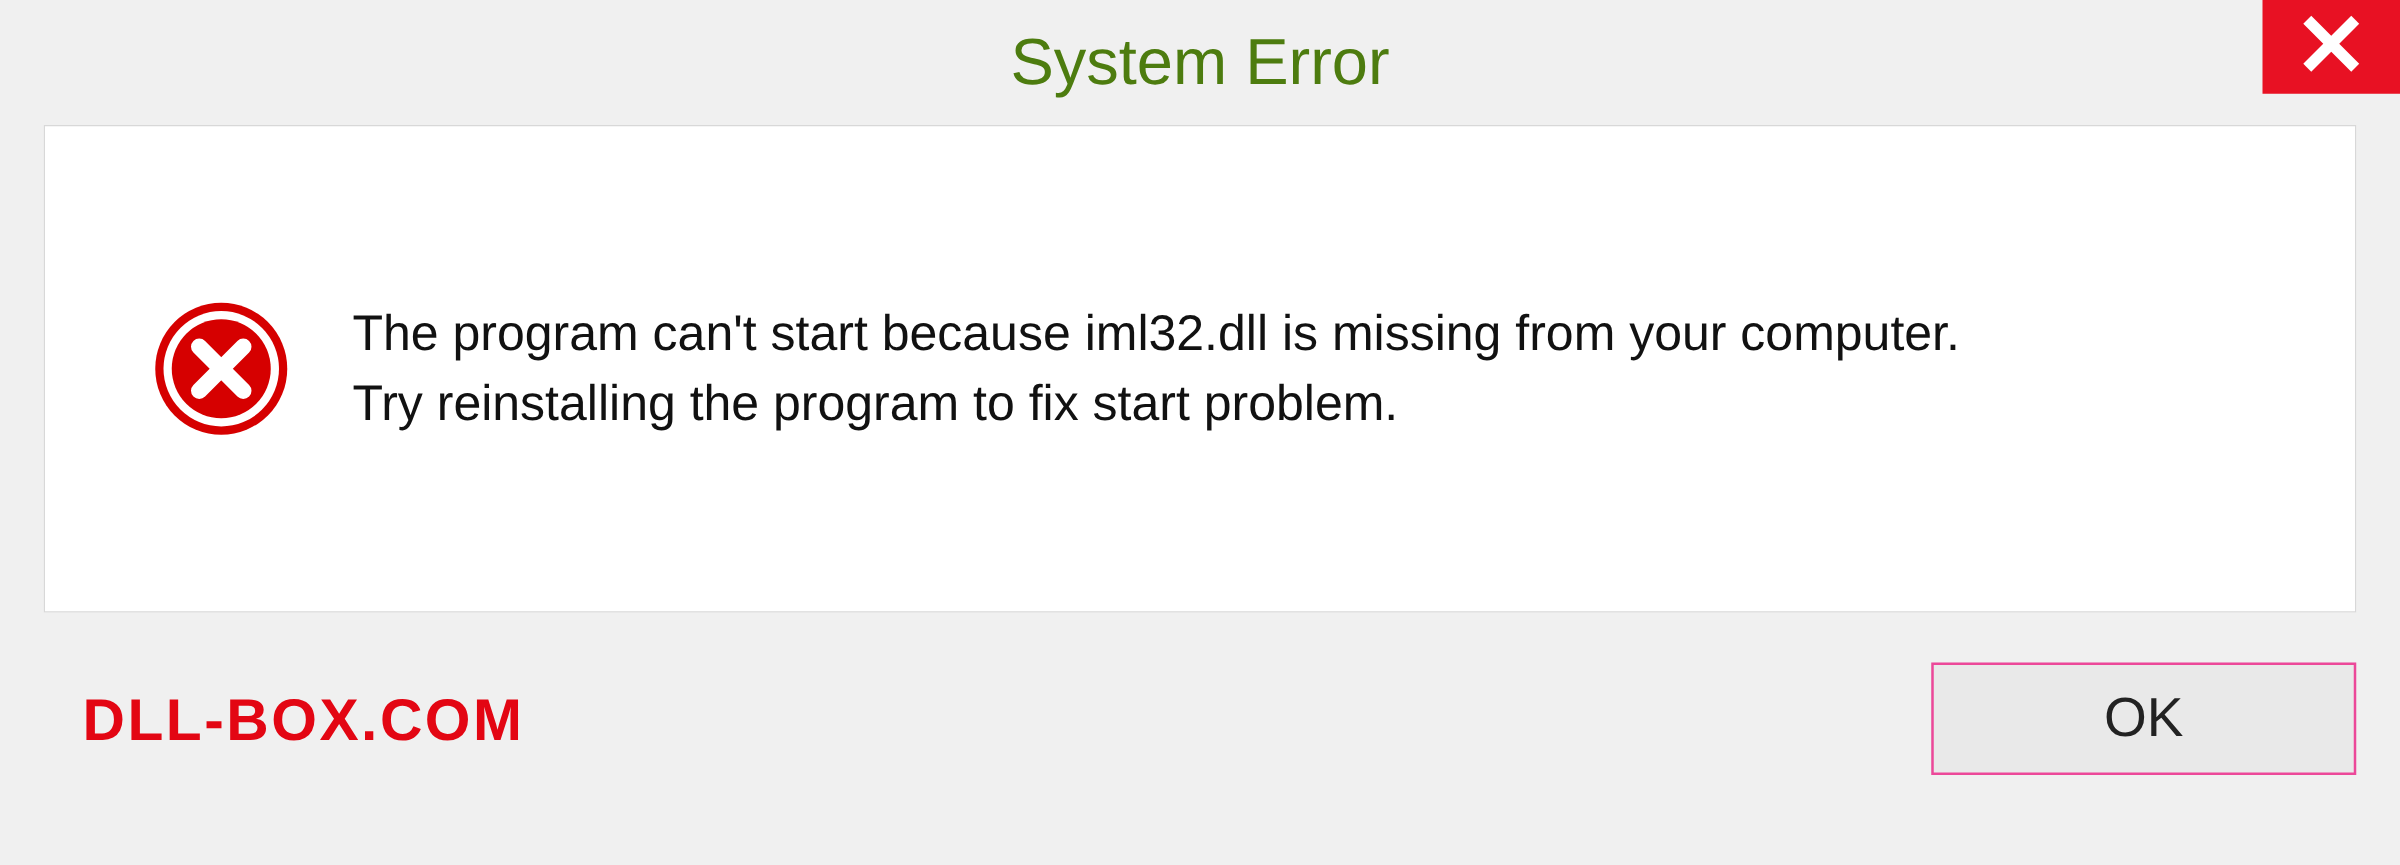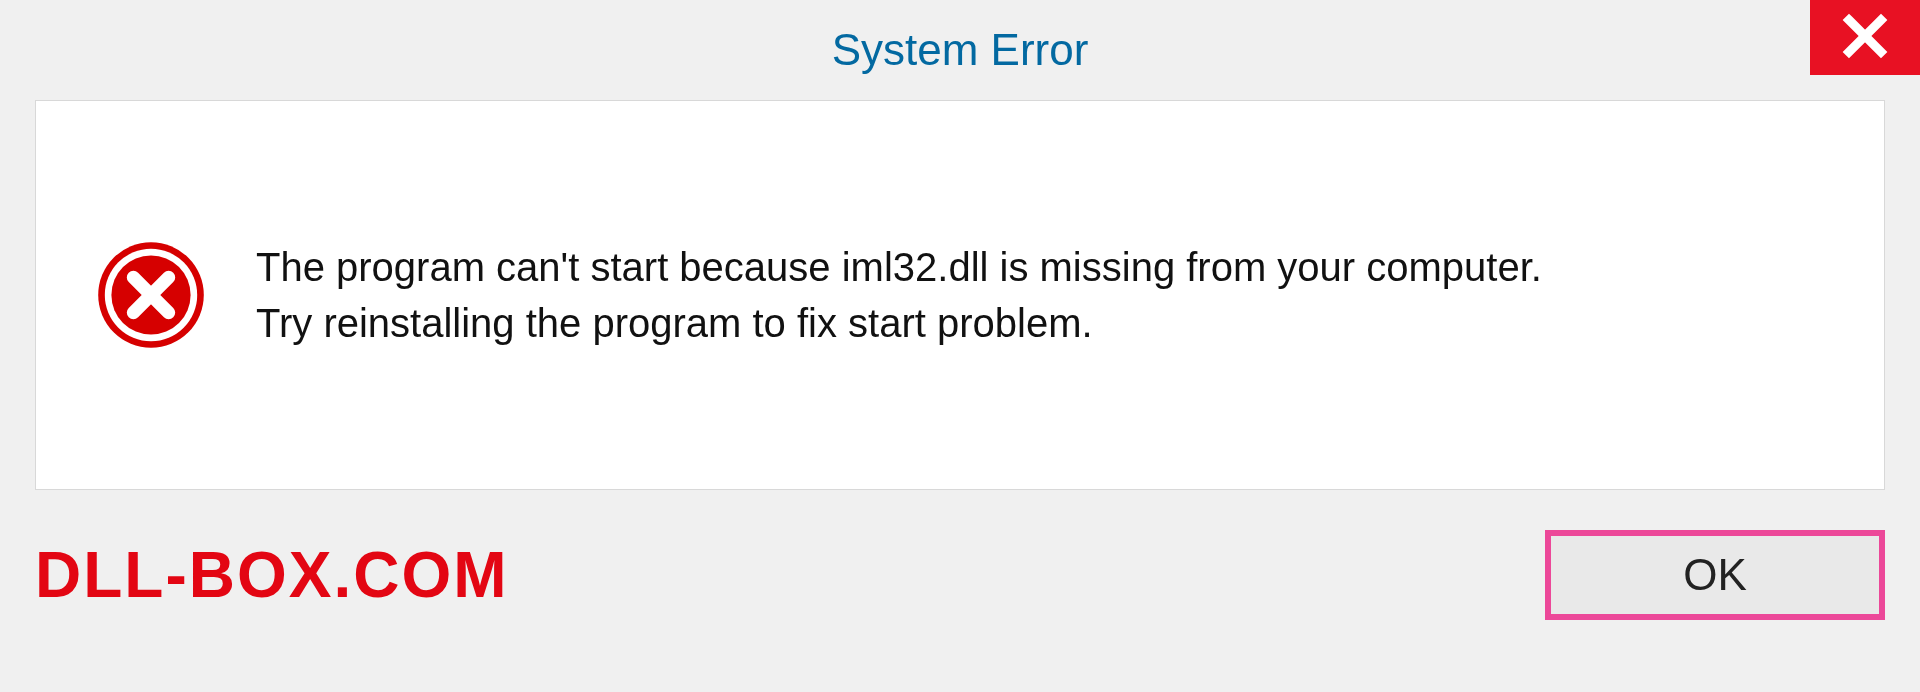--- a/index.html
+++ b/index.html
@@ -17,23 +17,23 @@
     }
     .titlebar {
       width: 100%;
       height: 100px;
       position: relative;
       display: flex;
       align-items: center;
       justify-content: center;
     }
     .title {
-      font-size: 44px;
+      font-size: 52px;
       font-weight: 400;
-      color: #0369a1;
+      color: #4d7c0f;
     }
     .close-btn {
       position: absolute;
       top: 0;
       right: 0;
       width: 110px;
       height: 75px;
       background: #e81123;
       display: flex;
       align-items: center;
@@ -44,52 +44,53 @@
       width: 48px;
       height: 48px;
     }
     .content-panel {
       margin: 0 35px;
       background: #ffffff;
       border: 1px solid #d8d8d8;
       height: 390px;
       display: flex;
       align-items: center;
-      padding: 0 60px;
+      padding: 0 86px;
     }
     .error-icon {
       flex-shrink: 0;
       width: 110px;
       height: 110px;
       margin-right: 50px;
     }
     .message {
       font-size: 40px;
       line-height: 1.4;
       color: #111;
       font-weight: 400;
     }
     .footer {
       margin: 40px 35px 0 35px;
       display: flex;
       align-items: center;
       justify-content: space-between;
     }
     .watermark {
-      font-size: 64px;
+      font-size: 47px;
       font-weight: 800;
       color: #e30613;
       letter-spacing: 2px;
       font-family: Arial, sans-serif;
+      margin-left: 31px;
     }
     .ok-btn {
       width: 340px;
       height: 90px;
       background: #e9e9e9;
-      border: 6px solid #ec4899;
+      border: 2px solid #ec4899;
       font-size: 44px;
       color: #222;
       display: flex;
       align-items: center;
       justify-content: center;
       cursor: pointer;
       font-family: "Segoe UI", Tahoma, Arial, sans-serif;
     }
   </style>
 </head>

